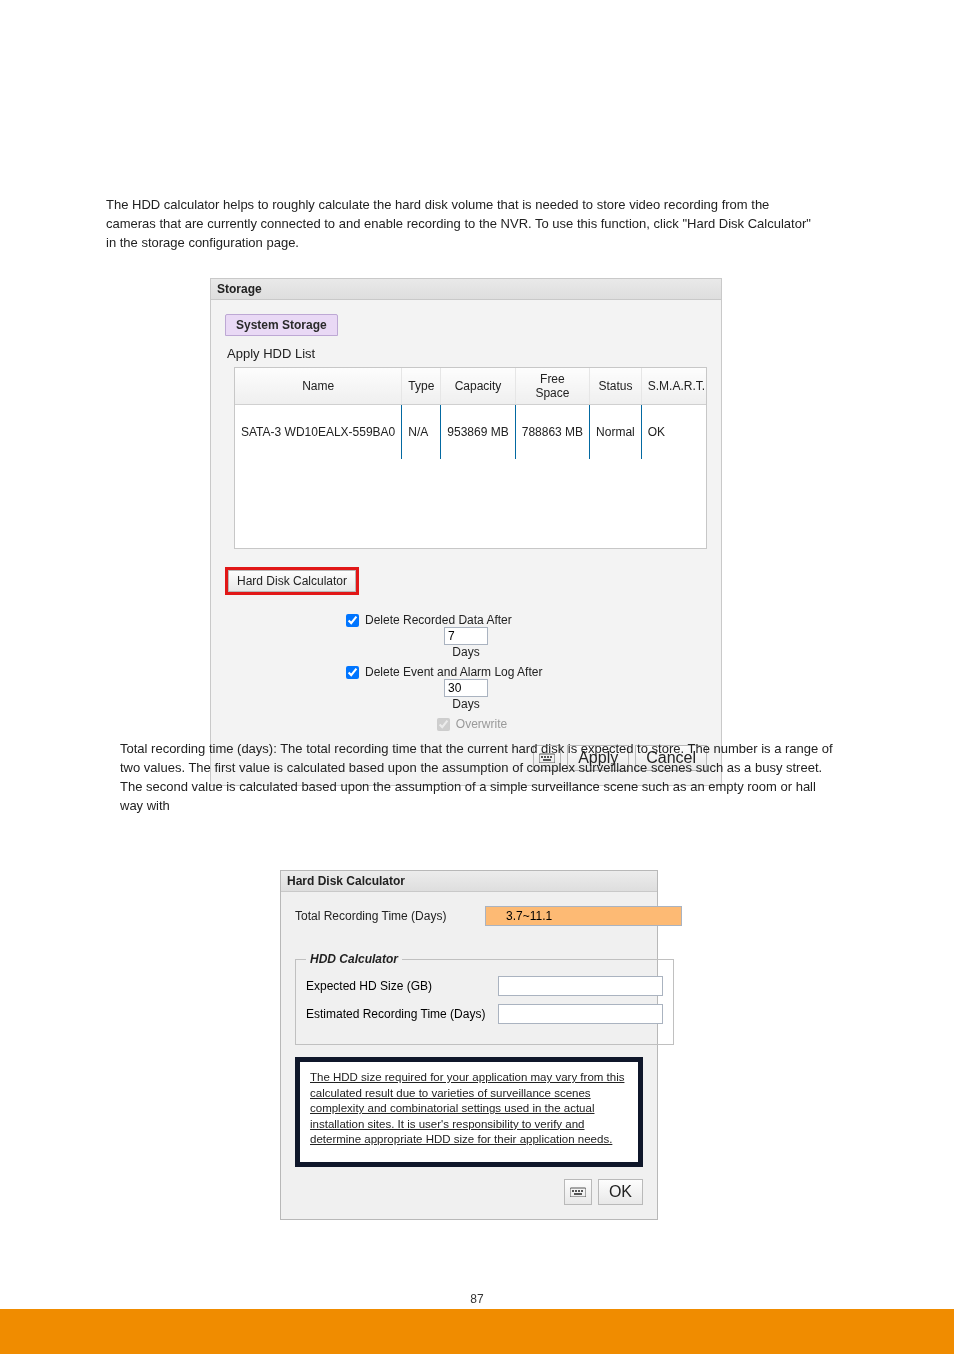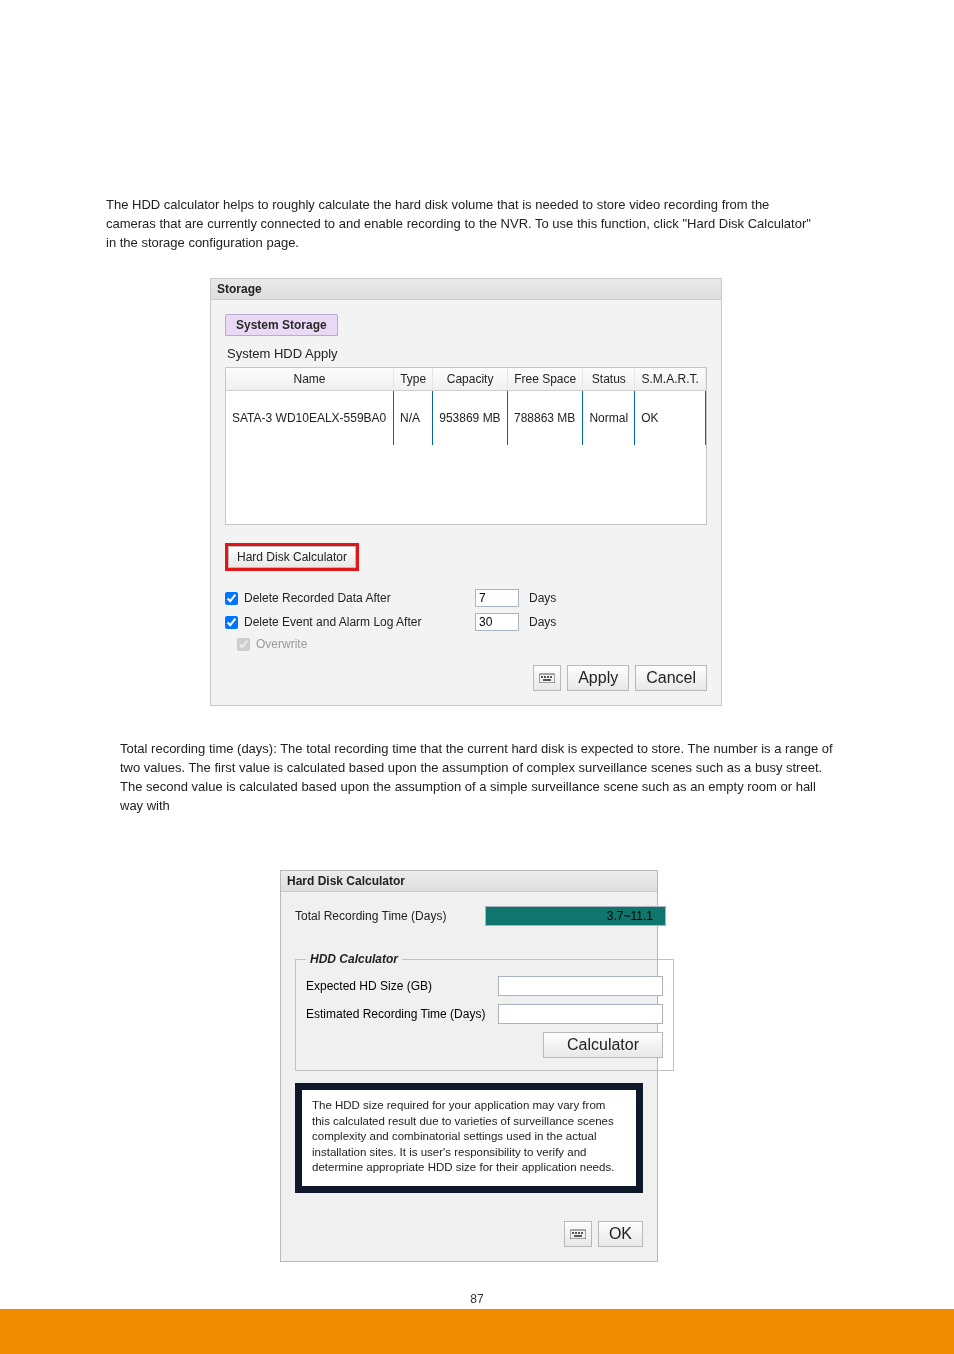--- a/index.html
+++ b/index.html
@@ -62,22 +62,23 @@
     color: #2a2a2a;
   }
   .subheading {
     font-size: 13px;
     color: #222;
     margin: 6px 0 6px 2px;
   }
   .hdd-table-wrap {
     background: #ffffff;
     border: 1px solid #c7c7c7;
-    height: 158px;
+    height: 182px;
     overflow: hidden;
+    margin-left: 9px;
   }
   table.hdd { border-collapse: collapse; width: 100%; font-size: 12px; color: #222; }
   table.hdd th {
     border-bottom: 1px solid #d0d0d0;
     border-right: 1px solid #e6e6e6;
     background: linear-gradient(#fdfdfd,#efefef);
     font-weight: normal;
     padding: 4px 6px;
     text-align: center;
   }
@@ -98,21 +99,21 @@
     font-size: 12px;
     color: #222;
     cursor: pointer;
   }
   .options-row {
     margin-top: 18px;
     font-size: 12px;
     color: #222;
   }
   .options-row label { display: inline-flex; align-items: center; gap: 6px; }
-  .opt-line { display:flex; align-items:center; gap:10px; margin-bottom: 6px; }
+  .opt-line { display:flex; align-items:center; margin-bottom: 6px; flex-direction: column; }
   .opt-line .cb-label { width: 240px; }
   .num-input {
     width: 44px;
     border: 1px solid #aab3c0;
     font-size: 12px;
     padding: 1px 3px;
     background:#fff;
   }
   .days-label { font-size: 12px; color:#222; }
   .overwrite { color:#9a9a9a;padding-left:12px; }
@@ -145,57 +146,58 @@
   .calc-dialog-header {
     background: linear-gradient(#ececec,#dedede);
     border-bottom:1px solid #c9c9c9;
     font-size:12px; font-weight:bold; color:#222;
     padding:3px 6px;
   }
   .calc-dialog-body { padding: 14px; }
   .calc-row { display:flex; align-items:center; gap:10px; margin-bottom:26px; font-size:12px; color:#222;}
   .calc-row .lbl { flex: 0 0 180px; }
   .calc-row input.ro {
-    flex:1; border:1px solid #aab3c0; padding:2px 12px; font-size:12px; background:#0f766e;text-align:right;
+    flex:1; border:1px solid #aab3c0; padding:2px 20px; font-size:12px; background:#fdba74;
   }
   fieldset.hdd-calc {
     border:1px solid #c0c0c0;
     padding:10px 10px 12px 10px;
     margin-bottom:12px;
   }
   fieldset.hdd-calc legend { font-size:12px; color:#222; padding: 0 4px; font-weight:bold;font-style:italic;}
   .calc-subrow { display:flex; align-items:center; gap:12px; font-size:12px; margin-bottom:8px;}
   .calc-subrow .lbl { flex:0 0 180px; }
   .calc-subrow input { flex:1; border:1px solid #aab3c0; padding:2px 4px; font-size:12px; background:#fff;}
   .calc-action { display:flex; justify-content:flex-end; }
   .disclaimer-box {
-    border:7px solid #0f172a;
+    border:5px solid #0f172a;
     background:#fff;
     padding:8px 10px;
     font-size:11.5px;
     color:#222;
     min-height: 110px;
     line-height:1.35;
-    margin-bottom:28px;
+    margin-bottom:12px;
+    text-decoration:underline;
   }
   .calc-btnrow { display:flex; justify-content:flex-end; gap:6px; }
 </style>
 </head>
 <body>
 
 <div class="page-body-text" style="left:106px; top:196px; width:714px;">The HDD calculator helps to roughly calculate the hard disk volume that is needed to store video recording from the cameras that are currently connected to and enable recording to the NVR. To use this function, click "Hard Disk Calculator" in the storage configuration page.</div>
 
 <div class="storage-panel">
   <div class="storage-header">Storage</div>
   <div class="storage-inner">
     <div class="tab-row">
       <span class="tab-active">System Storage</span>
     </div>
 
-    <div class="subheading">System HDD Apply</div>
+    <div class="subheading">Apply HDD List</div>
 
     <div class="hdd-table-wrap">
       <table class="hdd">
         <thead>
           <tr>
             <th>Name</th>
             <th>Type</th>
             <th>Capacity</th>
             <th>Free Space</th>
             <th>Status</th>
@@ -276,23 +278,20 @@
     <fieldset class="hdd-calc">
       <legend>HDD Calculator</legend>
       <div class="calc-subrow">
         <span class="lbl">Expected HD Size (GB)</span>
         <input style="">
       </div>
       <div class="calc-subrow">
         <span class="lbl">Estimated Recording Time (Days)</span>
         <input style="">
       </div>
-      <div class="calc-action">
-        <button class="btn" style="width:120px;">Calculator</button>
-      </div>
     </fieldset>
 
     <div class="disclaimer-box">The HDD size required for your application may vary from this calculated result due to varieties of surveillance scenes complexity and combinatorial settings used in the actual installation sites. It is user's responsibility to verify and determine appropriate HDD size for their application needs.</div>
 
     <div class="calc-btnrow">
       <button class="btn kb-btn">
         <span>
           <svg width="16" height="12" viewBox="0 0 16 12">
               <rect x="0" y="3" width="16" height="9" rx="1" fill="none" stroke="#555"></rect>
               <rect x="2" y="5" width="2" height="2" fill="#555"></rect>

